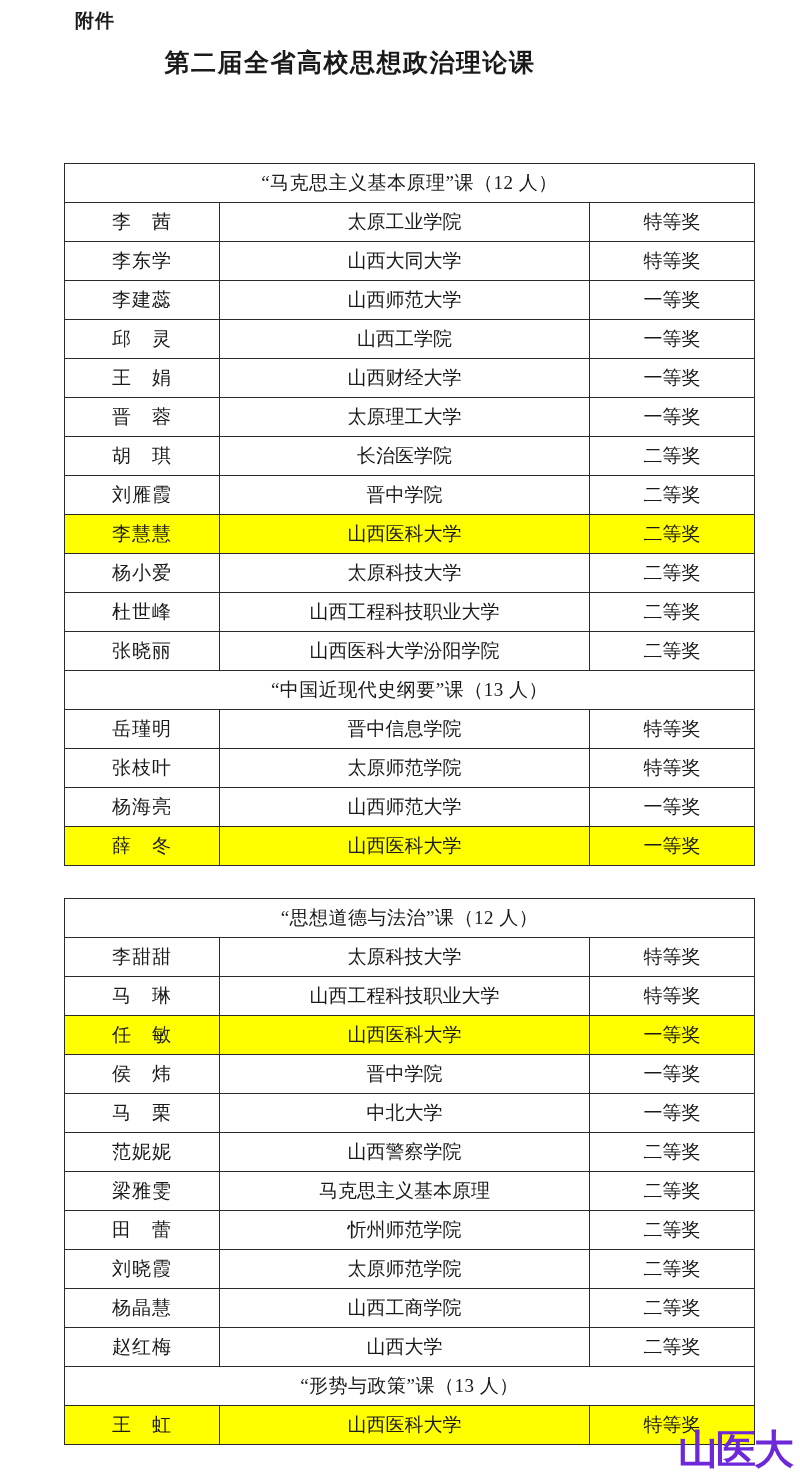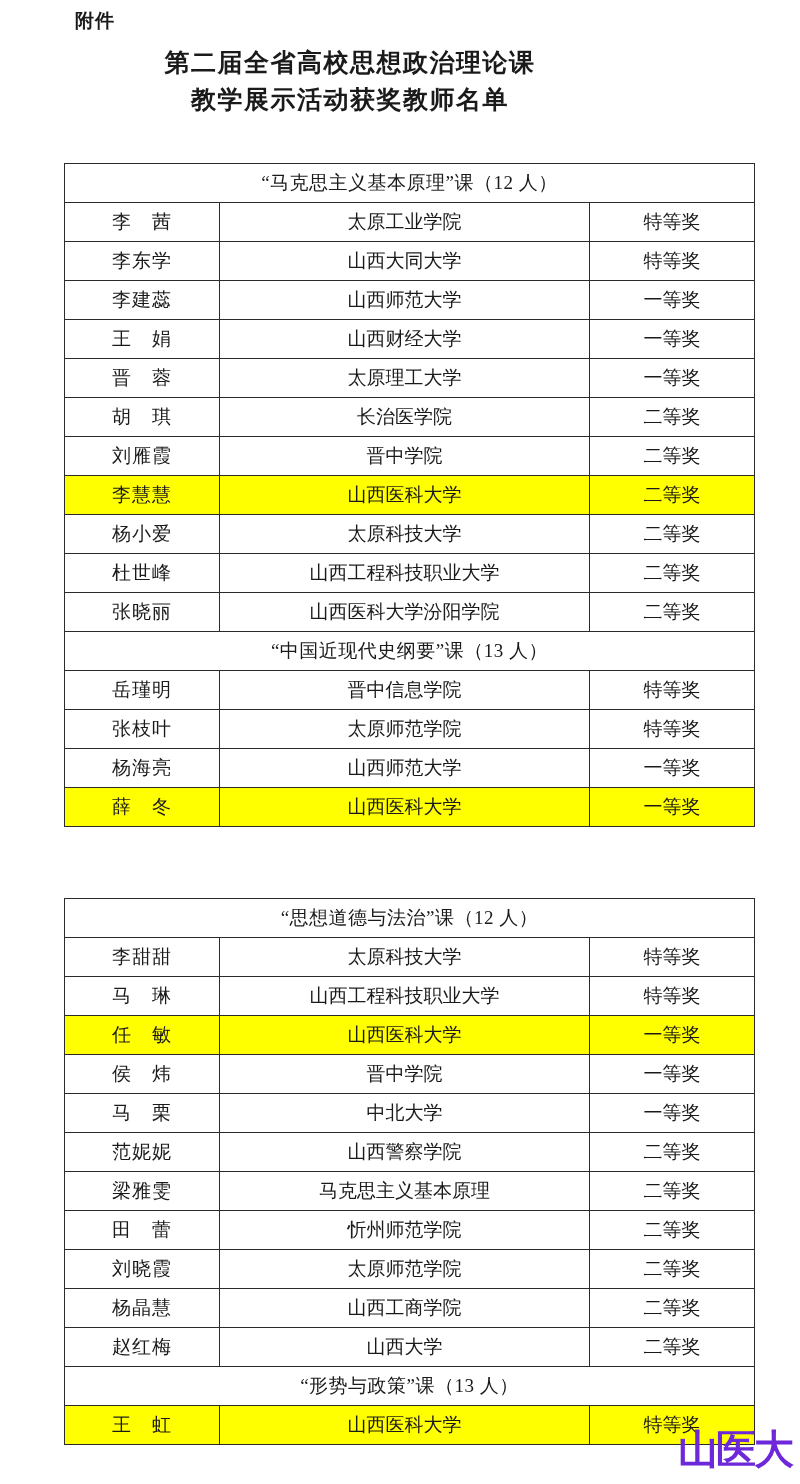--- a/index.html
+++ b/index.html
@@ -103,21 +103,20 @@
 </style>
 </head>
 <body>
 
 <div class="page">
 
   <div class="attachment-label">附件</div>
 
   <div class="doc-title">
     <span class="line">第二届全省高校思想政治理论课</span>
-    <span class="line">教学展示活动获奖教师名单</span>
   </div>
 
   <table class="award-table t1">
     <colgroup>
       <col class="c-name">
         <col class="c-school">
         <col class="c-award">
     </colgroup>
     <tbody>
         <tr>
@@ -132,20 +131,25 @@
           <td class="name-cell">李东学</td>
           <td class="">山西大同大学</td>
           <td class="">特等奖</td>
         </tr>
         <tr>
           <td class="name-cell">李建蕊</td>
           <td class="">山西师范大学</td>
           <td class="">一等奖</td>
         </tr>
         <tr>
+          <td class="name-cell">邱　灵</td>
+          <td class="">山西工学院</td>
+          <td class="">一等奖</td>
+        </tr>
+        <tr>
           <td class="name-cell">王　娟</td>
           <td class="">山西财经大学</td>
           <td class="">一等奖</td>
         </tr>
         <tr>
           <td class="name-cell">晋　蓉</td>
           <td class="">太原理工大学</td>
           <td class="">一等奖</td>
         </tr>
         <tr>

